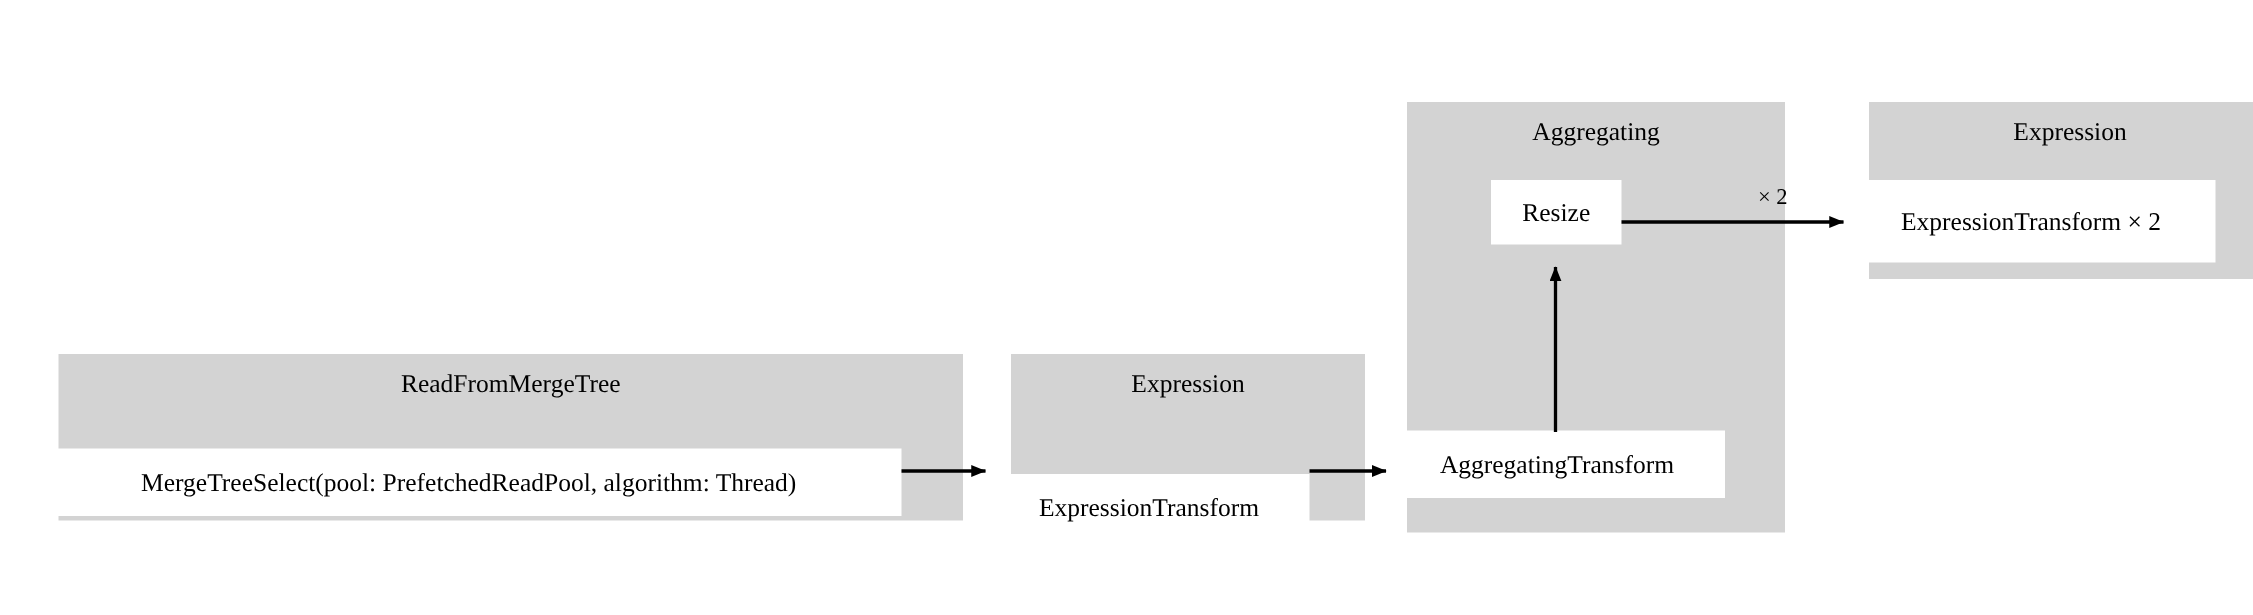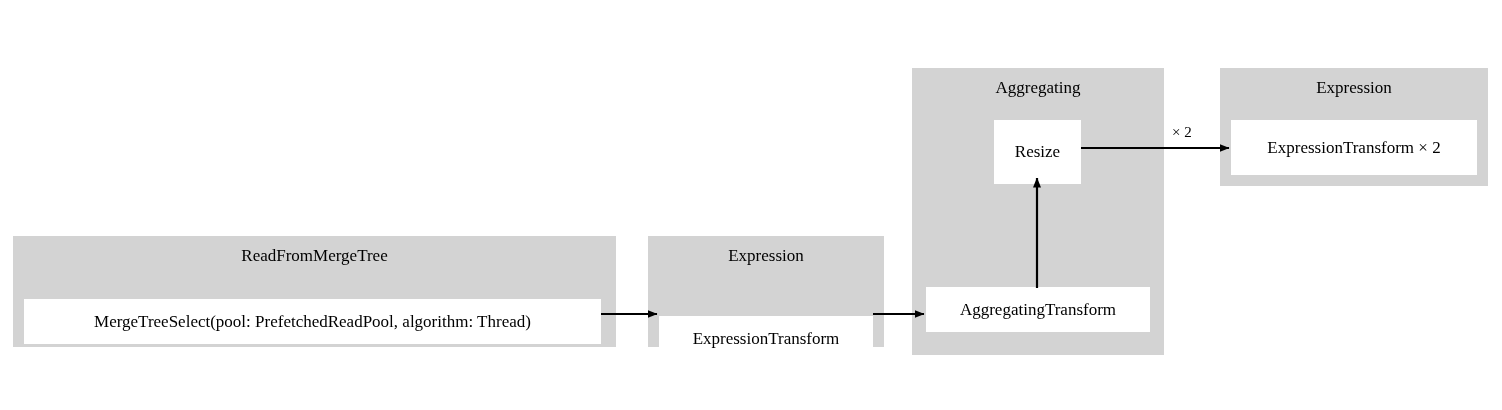--- a/index.html
+++ b/index.html
@@ -12,20 +12,21 @@
     width: 1502px;
     height: 410px;
     background: #ffffff;
     overflow: hidden;
     font-family: "Liberation Serif", "DejaVu Serif", serif;
   }
   .cluster {
     position: absolute;
     background: #d3d3d3;
     box-sizing: border-box;
+    margin-left: 26px;
   }
   .cluster-title {
     position: absolute;
     left: 0;
     right: 0;
     text-align: center;
     font-size: 17px;
     color: #000000;
     line-height: 20px;
     white-space: nowrap;
@@ -70,21 +71,21 @@
 
   <div class="cluster" style="left:648px; top:236px; width:236px; height:111px;">
     <div class="cluster-title" style="top:10px;">Expression</div>
   </div>
   <div class="node" style="left:659px; top:287px; width:214px; height:45px;margin-top:29px;">ExpressionTransform</div>
 
   <div class="cluster" style="left:912px; top:68px; width:252px; height:287px;">
     <div class="cluster-title" style="top:10px;">Aggregating</div>
   </div>
   <div class="node" style="left:926px; top:287px; width:224px; height:45px;">AggregatingTransform</div>
-  <div class="node" style="left:994px; top:120px; width:87px; height:64px;">Resize</div>
+  <div class="node" style="left:994px; top:120px; width:87px; height:43px;">Resize</div>
 
   <div class="cluster" style="left:1220px; top:68px; width:268px; height:118px;">
     <div class="cluster-title" style="top:10px;">Expression</div>
   </div>
   <div class="node" style="left:1231px; top:120px; width:246px; height:55px;text-align:center;">ExpressionTransform × 2</div>
 
   <svg class="edges" viewBox="0 0 1502 410">
     <defs>
       <marker id="arrowhead" markerWidth="10" markerHeight="8" refX="9.5" refY="4" orient="auto" markerUnits="userSpaceOnUse">
         <path d="M0,0 L10,4 L0,8 z" fill="#000000"></path>

